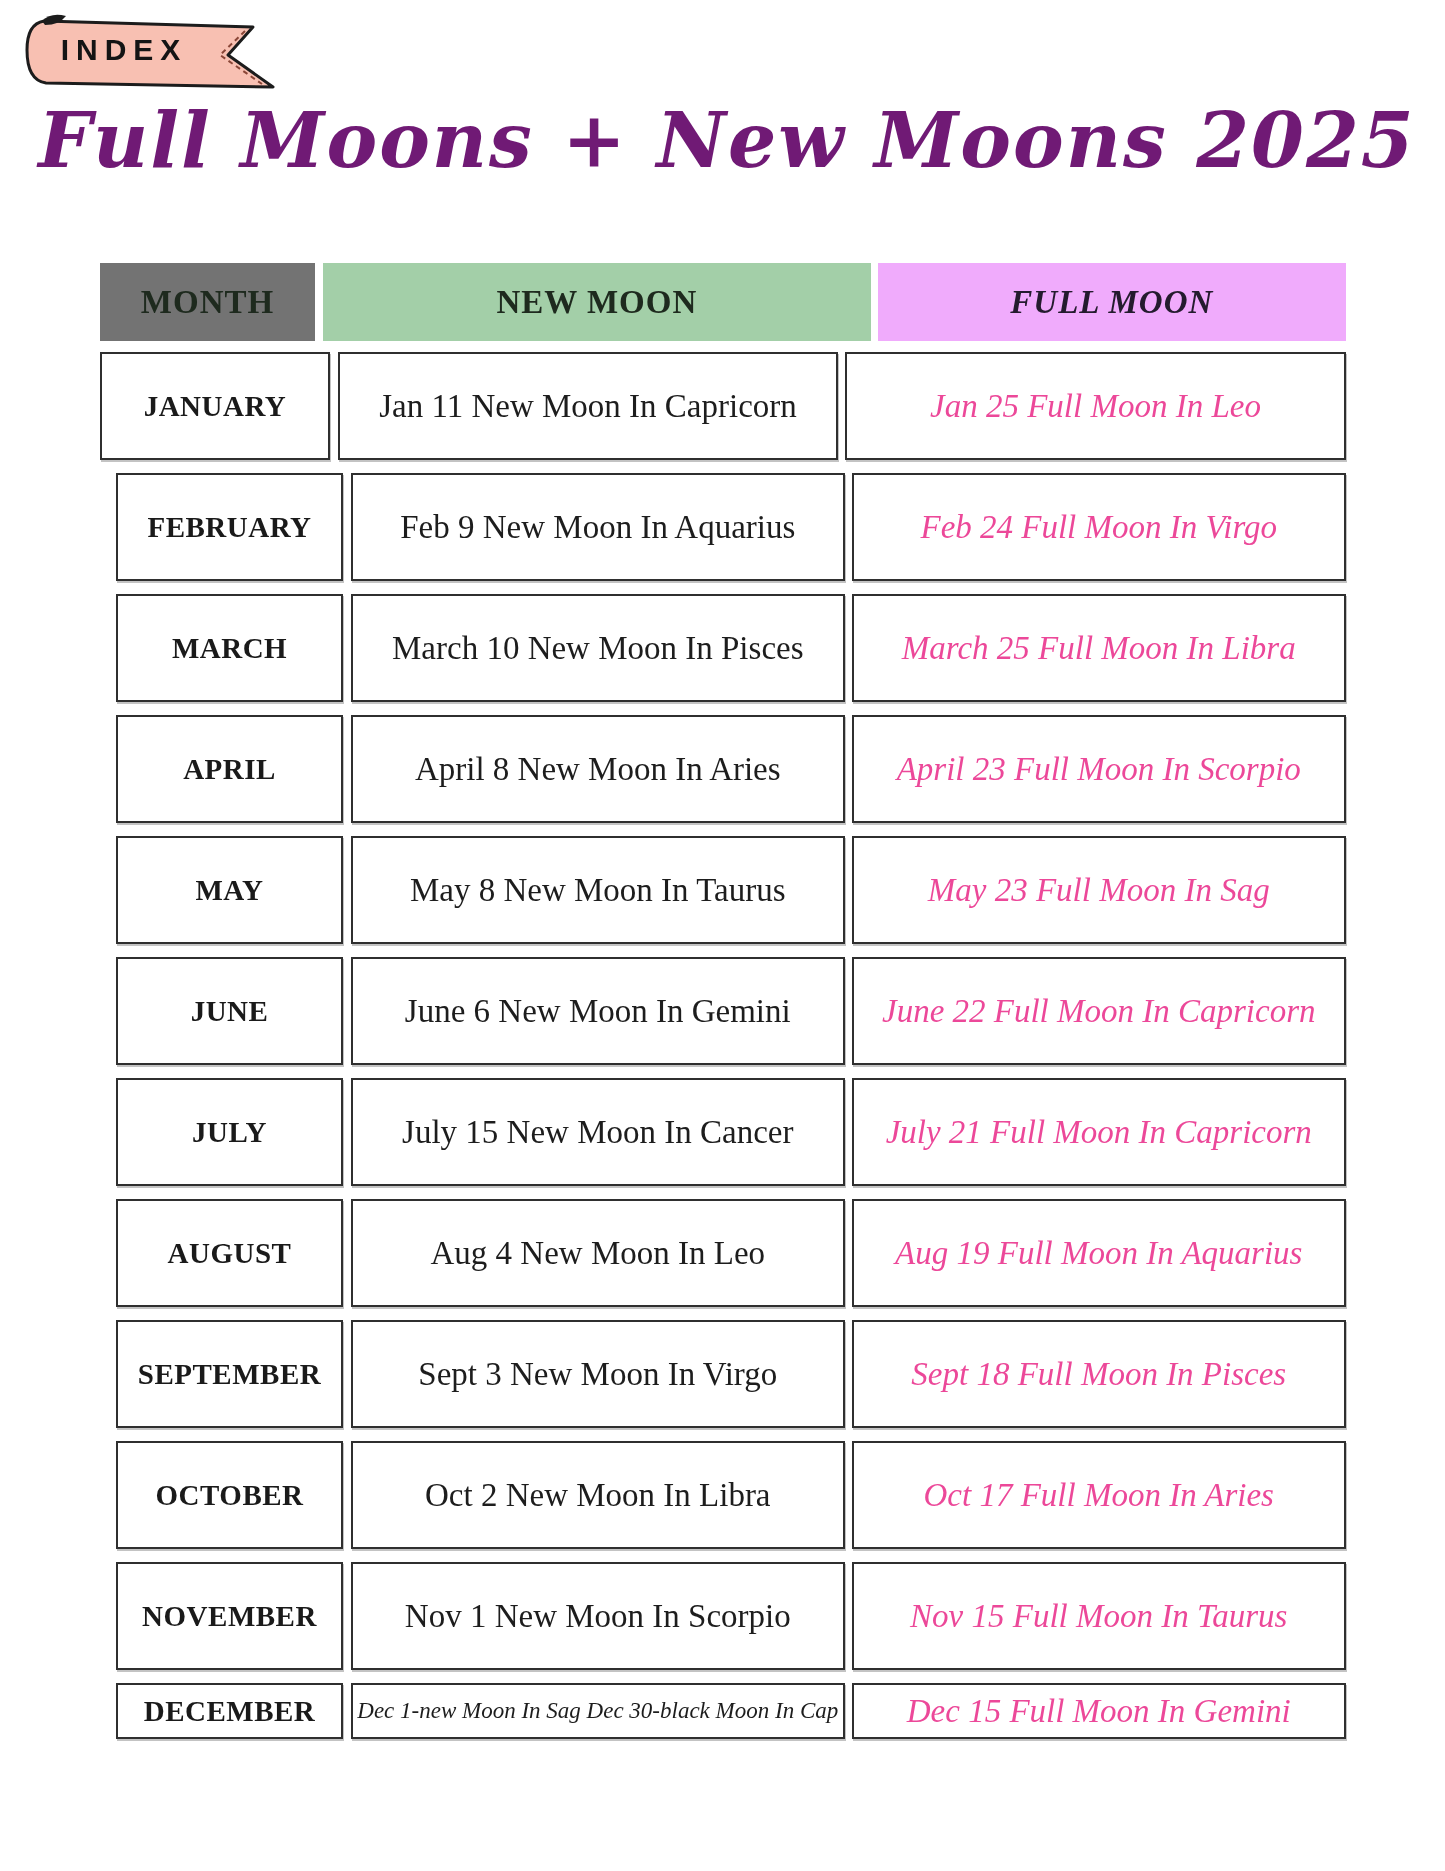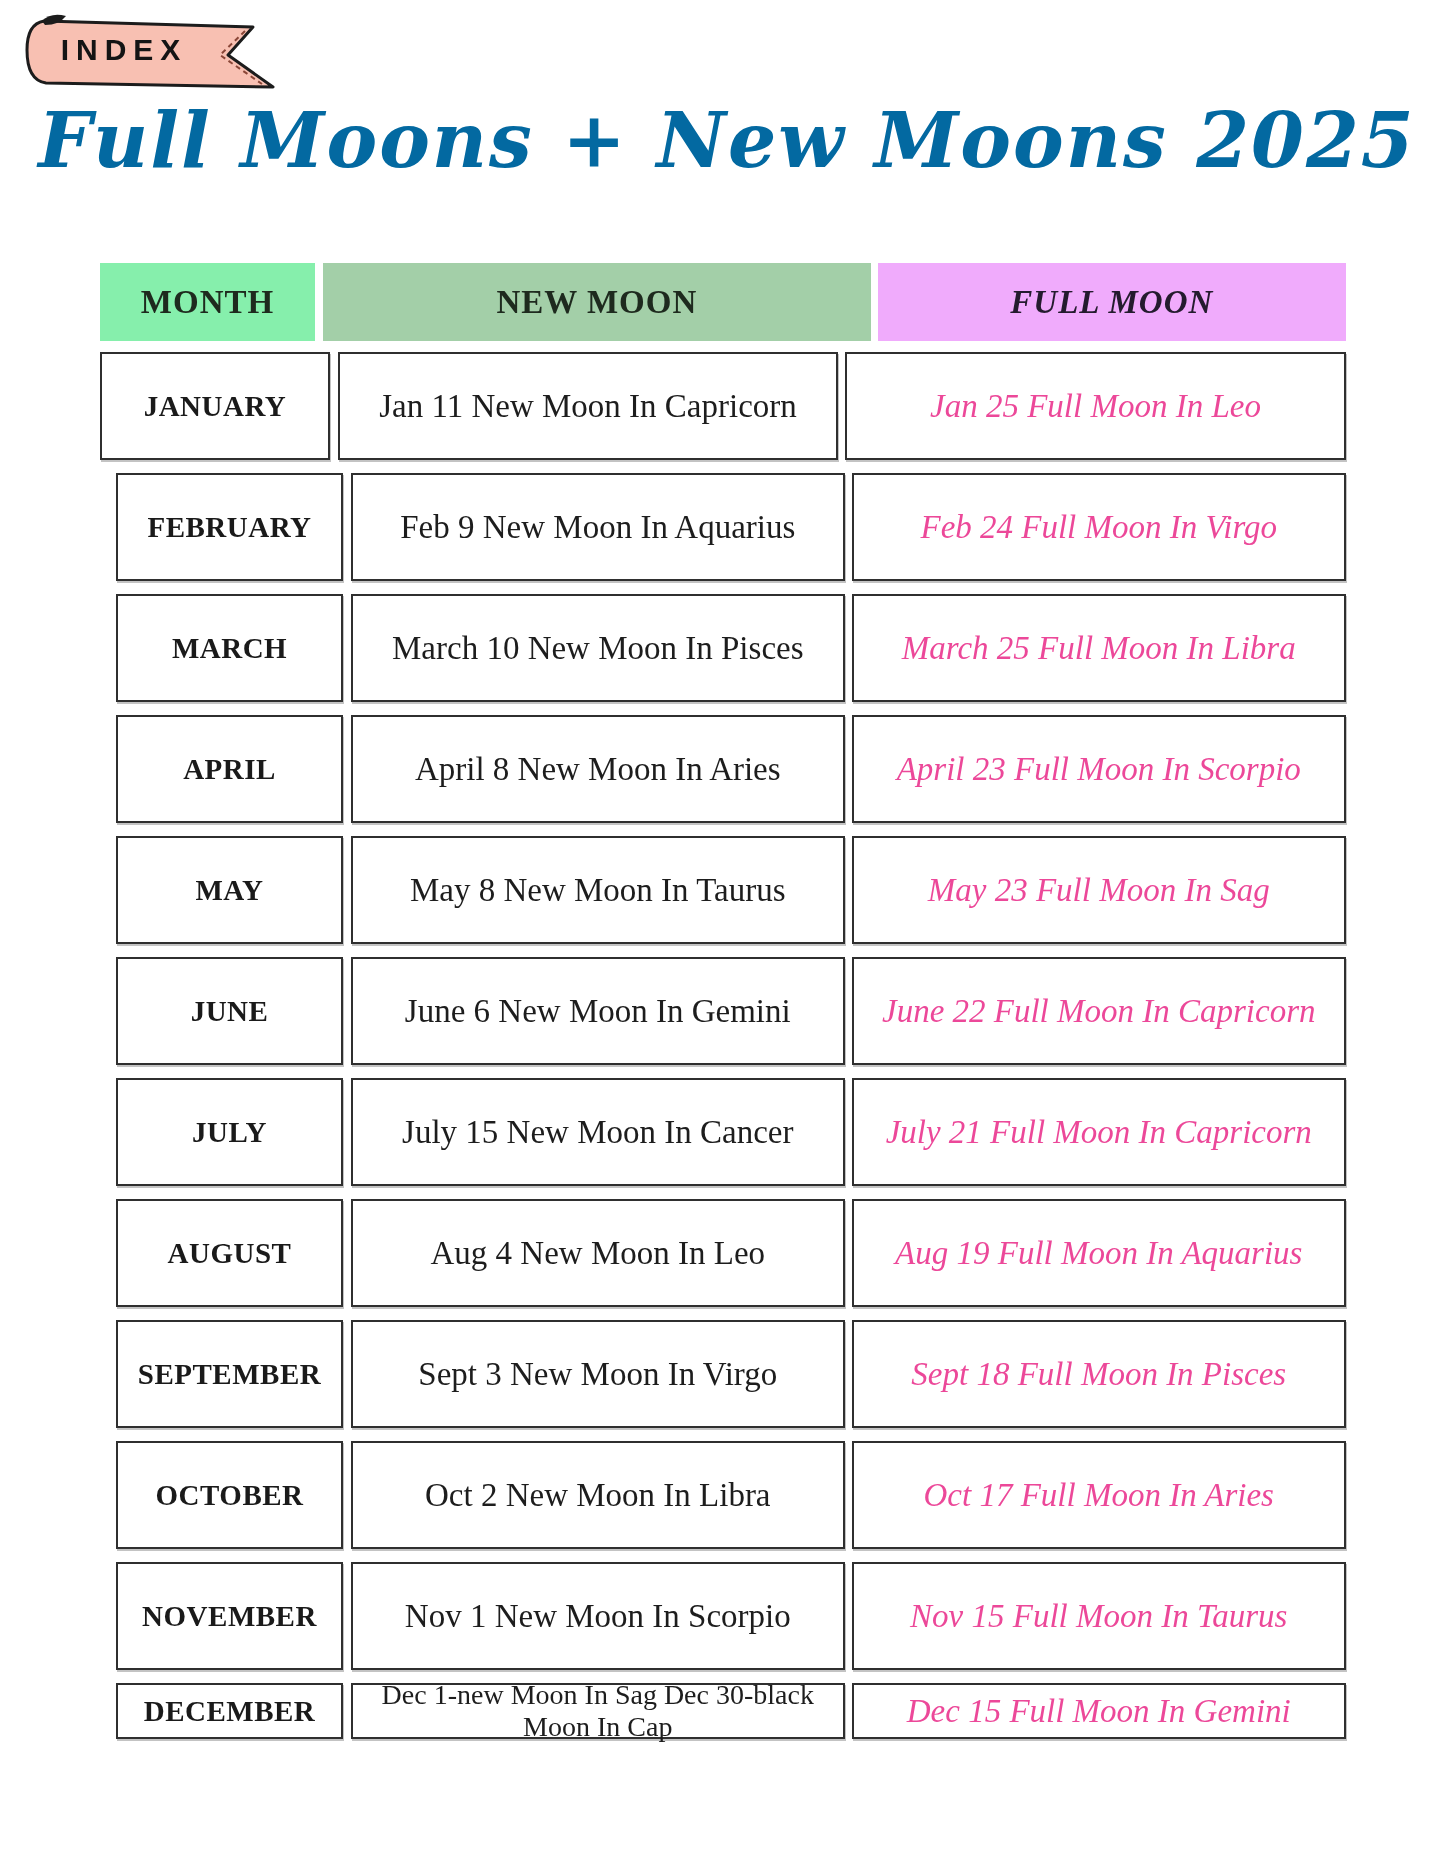--- a/index.html
+++ b/index.html
@@ -28,21 +28,21 @@
 
   
   .title {
     position: absolute; left: 0; right: 0; top: 96px; margin: 0;
     text-align: center;
     font-family: "DejaVu Serif", serif;
     font-style: italic;
     font-weight: bold;
     font-size: 76px;
     letter-spacing: 2px;
-    color: #0369a1;
+    color: #701a75;
     padding-left: 9px;
   }
 
   
   .table { position: absolute; left: 100px; top: 263px; width: 1246px; }
   .thead { display: flex; height: 78px; }
   .th {
     display: flex; align-items: center; justify-content: center;
     font-weight: bold; font-size: 33px; letter-spacing: 1px; color: #1e2a1e;
   }
@@ -62,42 +62,42 @@
     text-align: center;
   }
   .cell-month {
     width: 230px;
     font-weight: bold; font-size: 29px; letter-spacing: 0.5px; color: #1a1a1a;
   }
   .cell-new  { width: 500px; margin-left: 8px; font-size: 33px; color: #1d1d1d; }
   .cell-full { width: 501px; margin-left: 7px; font-size: 33px; color: #ec4899; font-style: italic; }
 
   .trow.compact { height: 56px; }
-  .trow.compact .cell-new { font-size: 28px; }
+  .trow.compact .cell-new { font-size: 23px; font-style: italic; }
 </style>
 </head>
 <body>
 
 <div class="page">
 
   <div class="ribbon">
     <svg viewBox="0 0 262 82" aria-hidden="true">
       <path d="M 30 11 L 239 17 L 214 45 L 259 77 L 32 73 C 18 71 13 59 13 40 C 13 23 18 13 30 11 Z" fill="#f8c0b2" stroke="#1c1c1c" stroke-width="3" stroke-linejoin="round"></path>
       <polyline points="231,21 206,45 248,74" fill="none" stroke="#8a4637" stroke-width="2" stroke-dasharray="5 4"></polyline>
       <path d="M 28 11 Q 37 2 52 6 Q 45 15 31 15 Z" fill="#1c1c1c"></path>
     </svg>
     <span class="ribbon-label">INDEX</span>
   </div>
 
   <h1 class="title">Full Moons + New Moons 2025</h1>
 
   <div class="table">
 
     <div class="thead">
-      <div class="th th-month" style="background-color: #86efac;">MONTH</div>
+      <div class="th th-month" style="background-color: #737373;">MONTH</div>
       <div class="th th-new" style="background-color: rgb(163, 207, 168);">NEW MOON</div>
       <div class="th th-full" style="background-color: #f0abfc; font-style: italic;">FULL MOON</div>
     </div>
 
     <div class="trow">
       <div class="cell cell-month">JANUARY</div>
       <div class="cell cell-new">Jan 11 New Moon In Capricorn</div>
       <div class="cell cell-full">Jan 25 Full Moon In Leo</div>
     </div>
 

